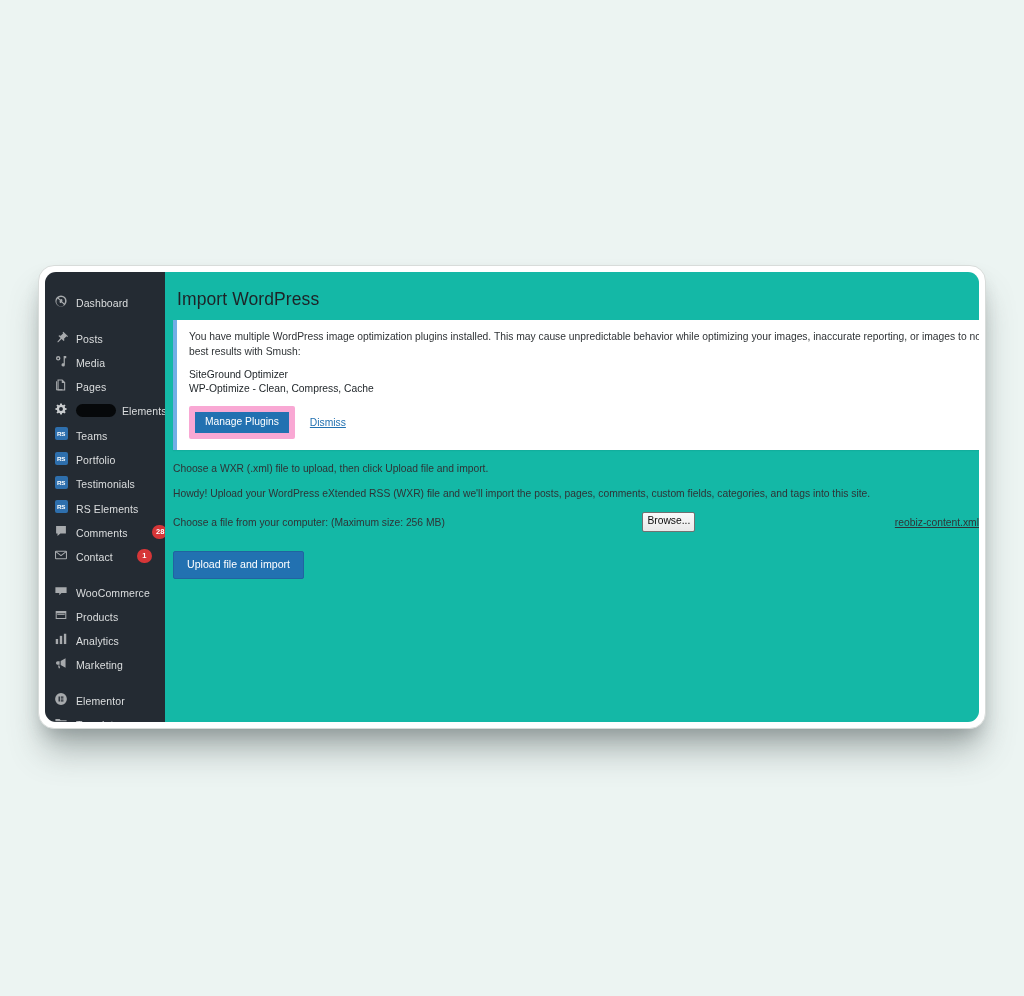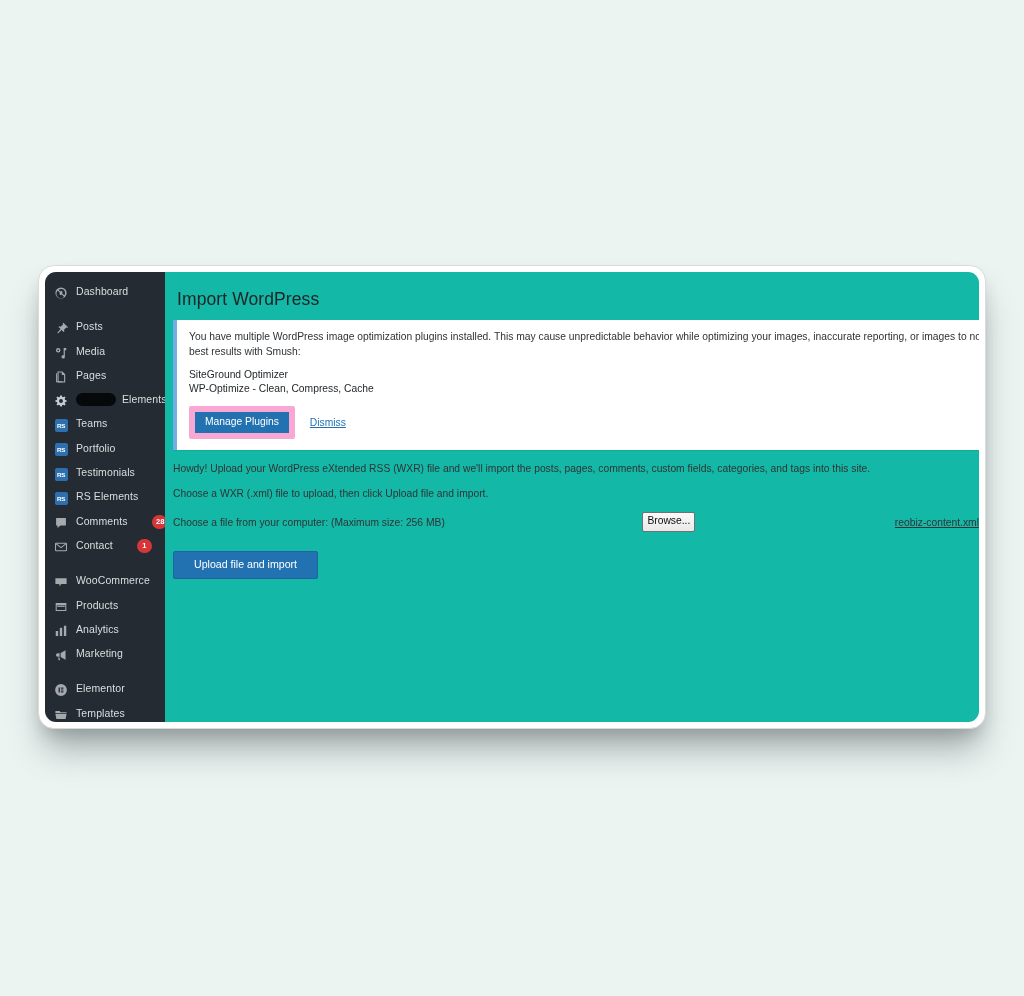--- a/index.html
+++ b/index.html
@@ -48,21 +48,21 @@
     background: #23282d;
     background: #242b33;
     padding-top: 13px;
     color: #c3c4c7;
     font-size: 10.5px;
     position: relative;
     overflow: hidden;
   }
   .menu-item {
     display: flex;
-    align-items: flex-start;
+    align-items: flex-end;
     height: 24.3px;
     padding-left: 8px;
     box-sizing: border-box;
     color: #d3d6d9;
     cursor: pointer;
     white-space: nowrap;
   }
   .menu-item .mi-icon {
     width: 16px;
     height: 16px;
@@ -212,21 +212,21 @@
     cursor: pointer;
     line-height: 1.25;
   }
   .file-name { color: #2f3336; text-decoration: underline; }
   #upload-submit {
     background: #2271b1;
     border: 1px solid #2163a0;
     color: #ffffff;
     font-size: 10.6px;
     font-family: "Liberation Sans", sans-serif;
-    padding: 7px 20px 8px;
+    padding: 7px 13px 8px;
     border-radius: 2px;
     cursor: pointer;
     line-height: 1;
   }
 </style>
 </head>
 <body>
 
 <div id="window-frame">
   <div id="window-clip">
@@ -399,22 +399,22 @@
           <div>SiteGround Optimizer</div>
           <div>WP-Optimize - Clean, Compress, Cache</div>
         </div>
         <div class="notice-actions">
           <button class="btn-primary">Manage Plugins</button>
           <a class="link-dismiss">Dismiss</a>
         </div>
       </section>
 
       <section id="import-form">
+        <p>Choose a WXR (.xml) file to upload, then click Upload file and import.</p>
         <p>Howdy! Upload your WordPress eXtended RSS (WXR) file and we'll import the posts, pages, comments, custom fields, categories, and tags into this site.</p>
-        <p>Choose a WXR (.xml) file to upload, then click Upload file and import.</p>
         <div class="file-row">
           <span>Choose a file from your computer: (Maximum size: 256 MB)</span>
           <button class="browse-btn">Browse...</button>
           <span class="file-name">reobiz-content.xml</span>
         </div>
         <button id="upload-submit">Upload file and import</button>
       </section>
     </main>
 
   </div>

